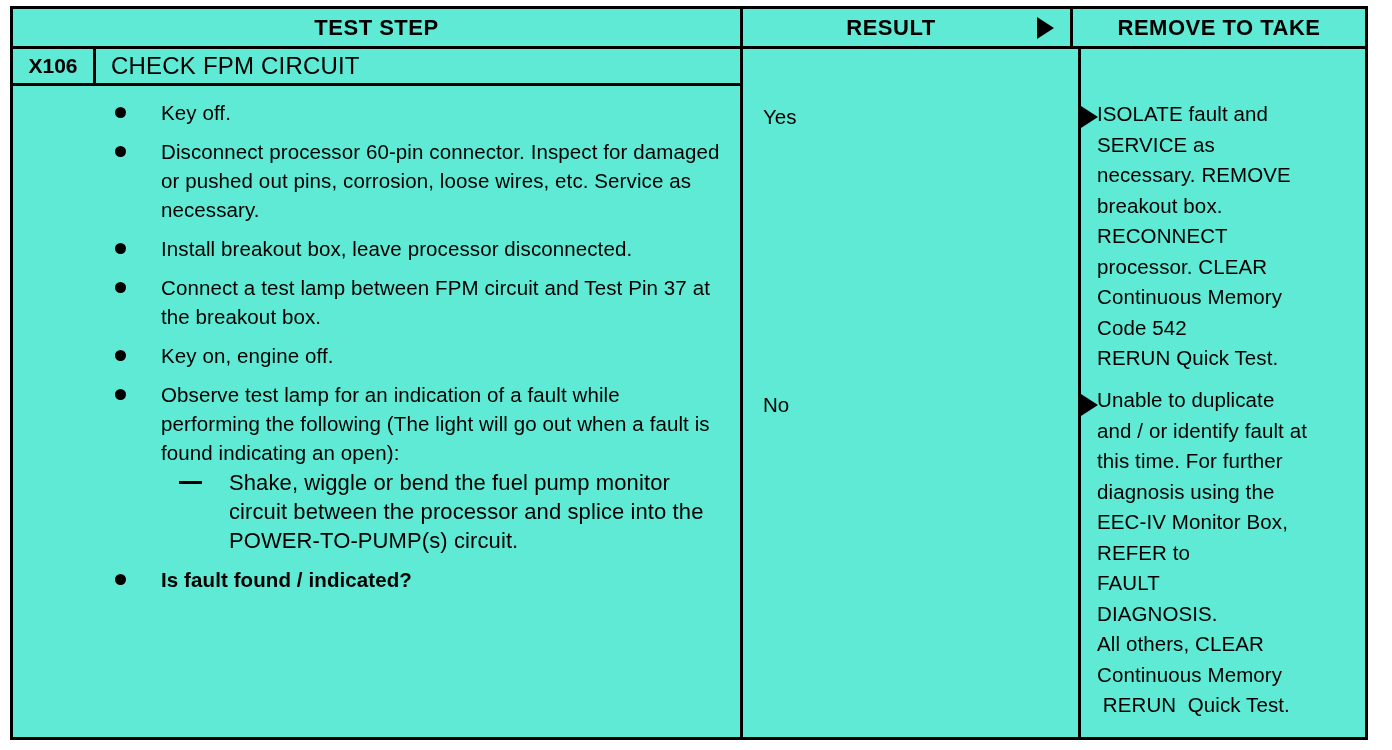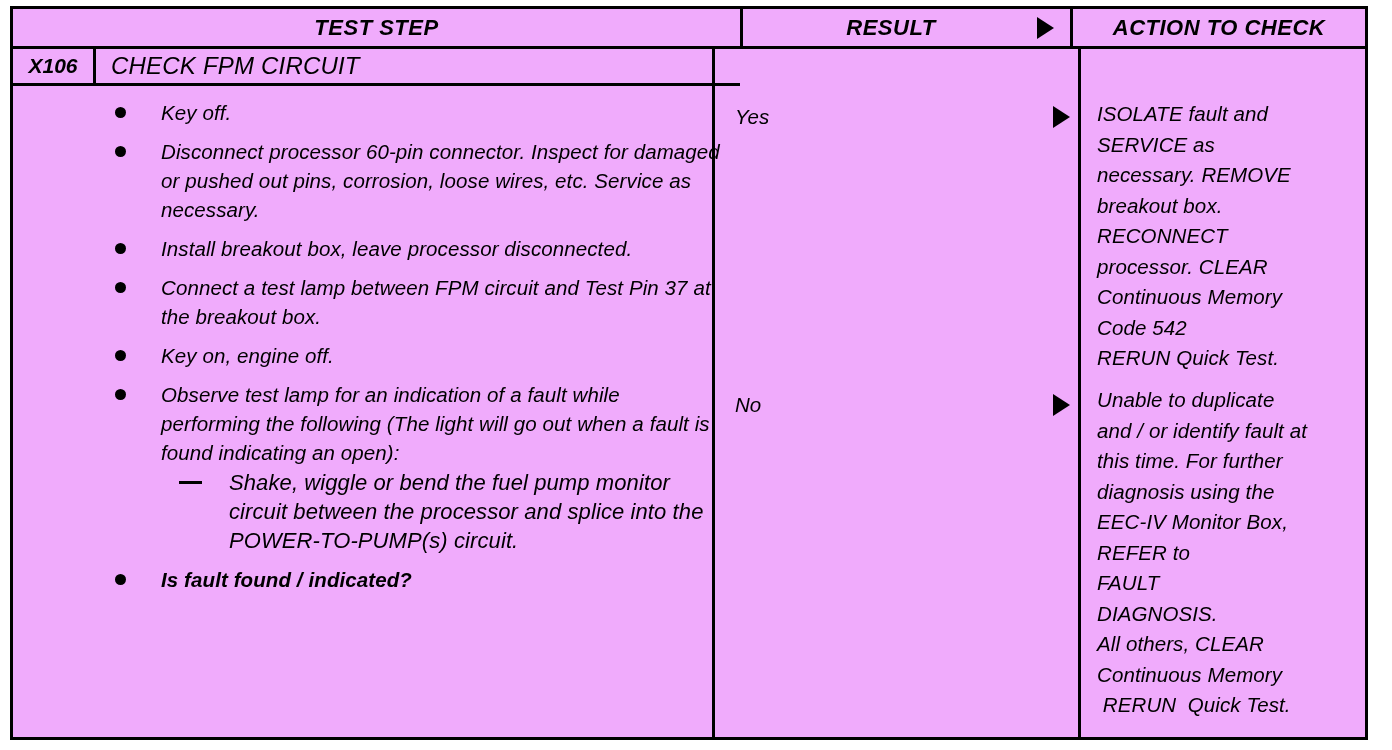--- a/index.html
+++ b/index.html
@@ -23,22 +23,21 @@
 
   
   .dtable {
     position: absolute;
     left: 10px;
     top: 6px;
     width: 1358px;
     height: 734px;
     border: 3px solid #000;
     box-sizing: border-box;
-    background: #f0abfc;
-    font-style: italic;
+    background: #5eead4;
   }
 
   
   .header-row {
     position: absolute;
     left: 0;
     top: 0;
     right: 0;
     height: 40px;
     border-bottom: 3px solid #000;
@@ -85,21 +84,21 @@
     padding-left: 8px;
   }
 
   .col {
     position: absolute;
     top: 0;
     bottom: 0;
     box-sizing: border-box;
   }
   .col-test   { left: 0px;    width: 727px; }
-  .col-result { left: 699px;  width: 366px; border-left: 3px solid #000; }
+  .col-result { left: 727px;  width: 366px; border-left: 3px solid #000; }
   .col-action { left: 1057px; width: 295px; border-left: 3px solid #000; margin-left: 8px; }
 
   
   .step-title-row {
     position: absolute;
     left: 0; top: 0; right: 0;
     height: 37px;
     border-bottom: 3px solid #000;
     box-sizing: border-box;
   }
@@ -212,21 +211,21 @@
 
     <div class="header-row">
       <div class="hcell hcell-test">
         <span class="hlabel">TEST STEP</span>
       </div>
       <div class="hcell hcell-result">
         <span class="hlabel">RESULT</span>
         <span class="tri"></span>
       </div>
       <div class="hcell hcell-action">
-        <span class="hlabel">ACTION TO CHECK</span>
+        <span class="hlabel">REMOVE TO TAKE</span>
       </div>
     </div>
 
     <div class="body-row">
 
       <div class="col col-test">
 
         <div class="step-title-row">
           <div class="step-code">X106</div>
           <div class="step-name">CHECK FPM CIRCUIT</div>

